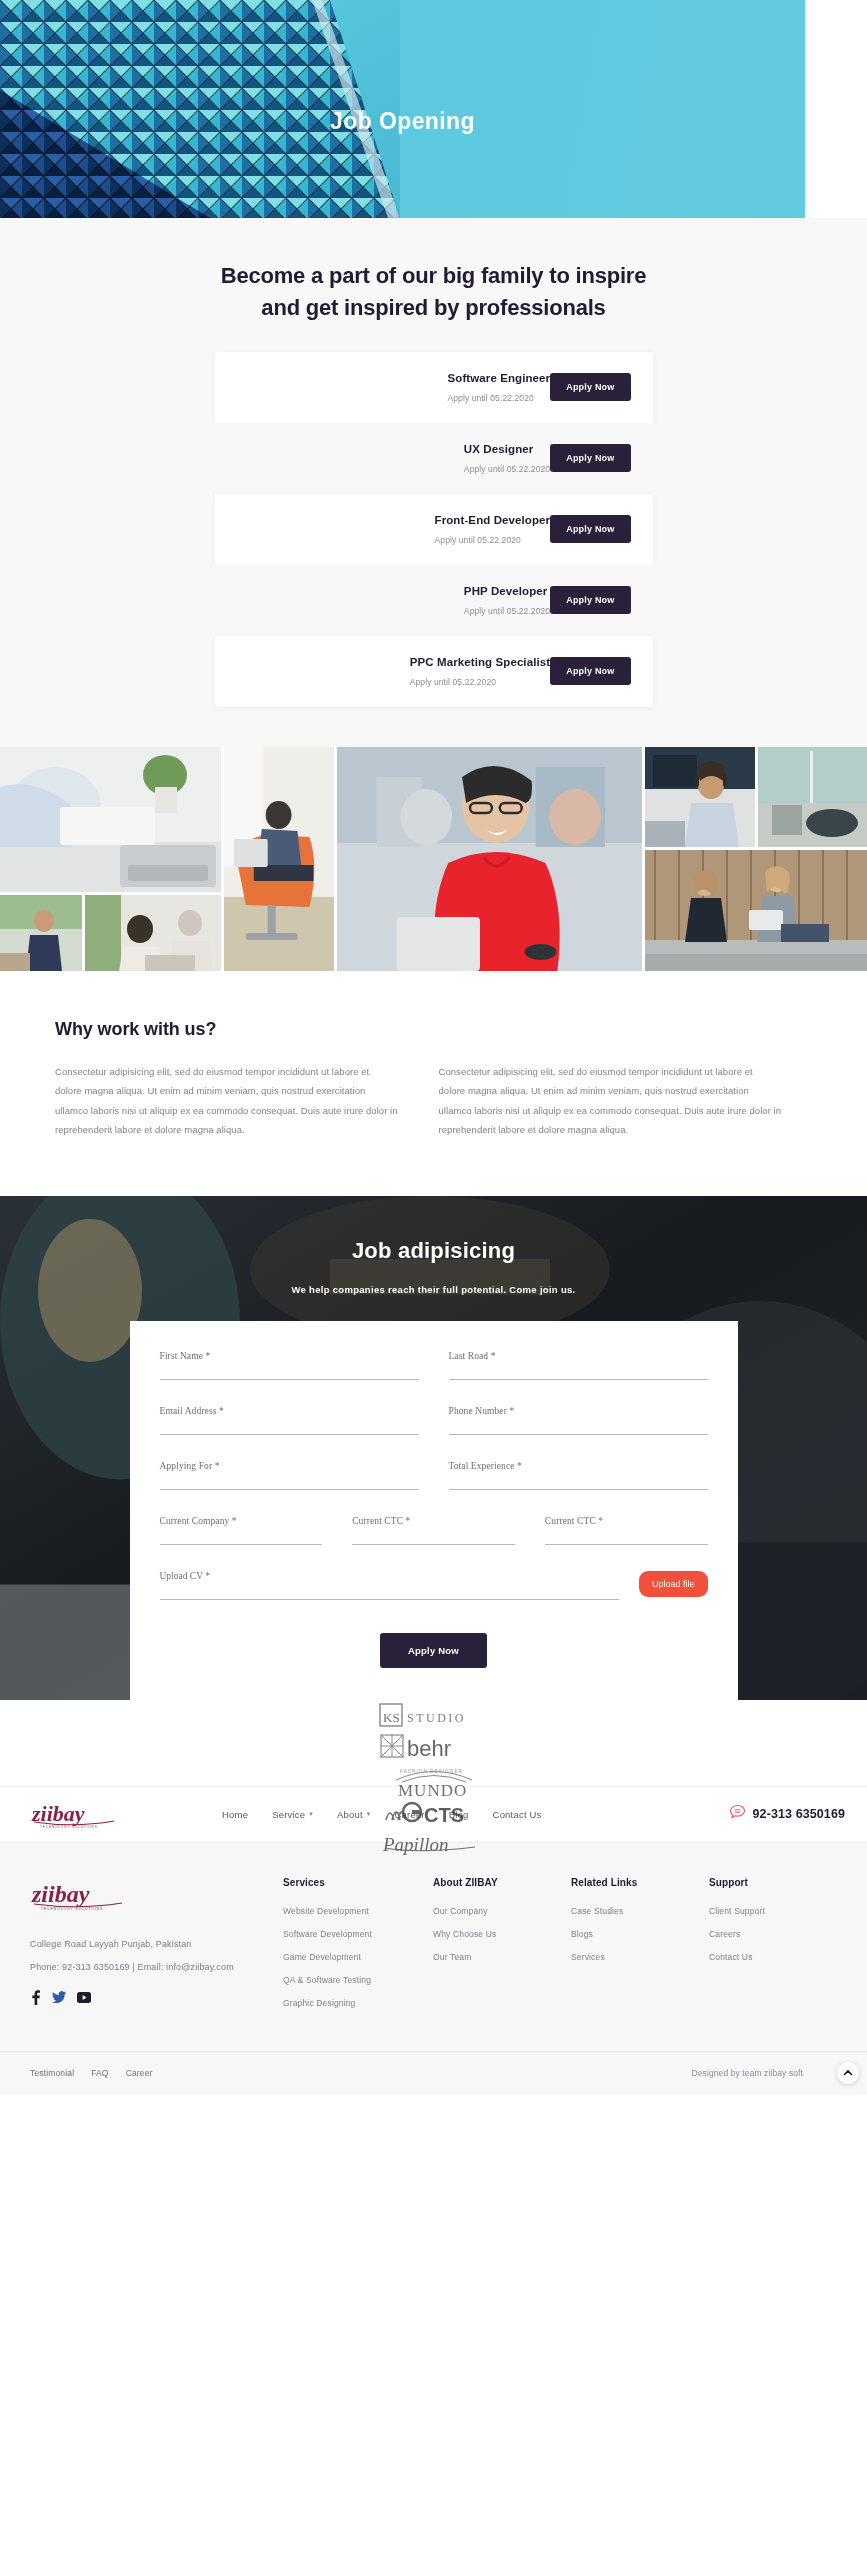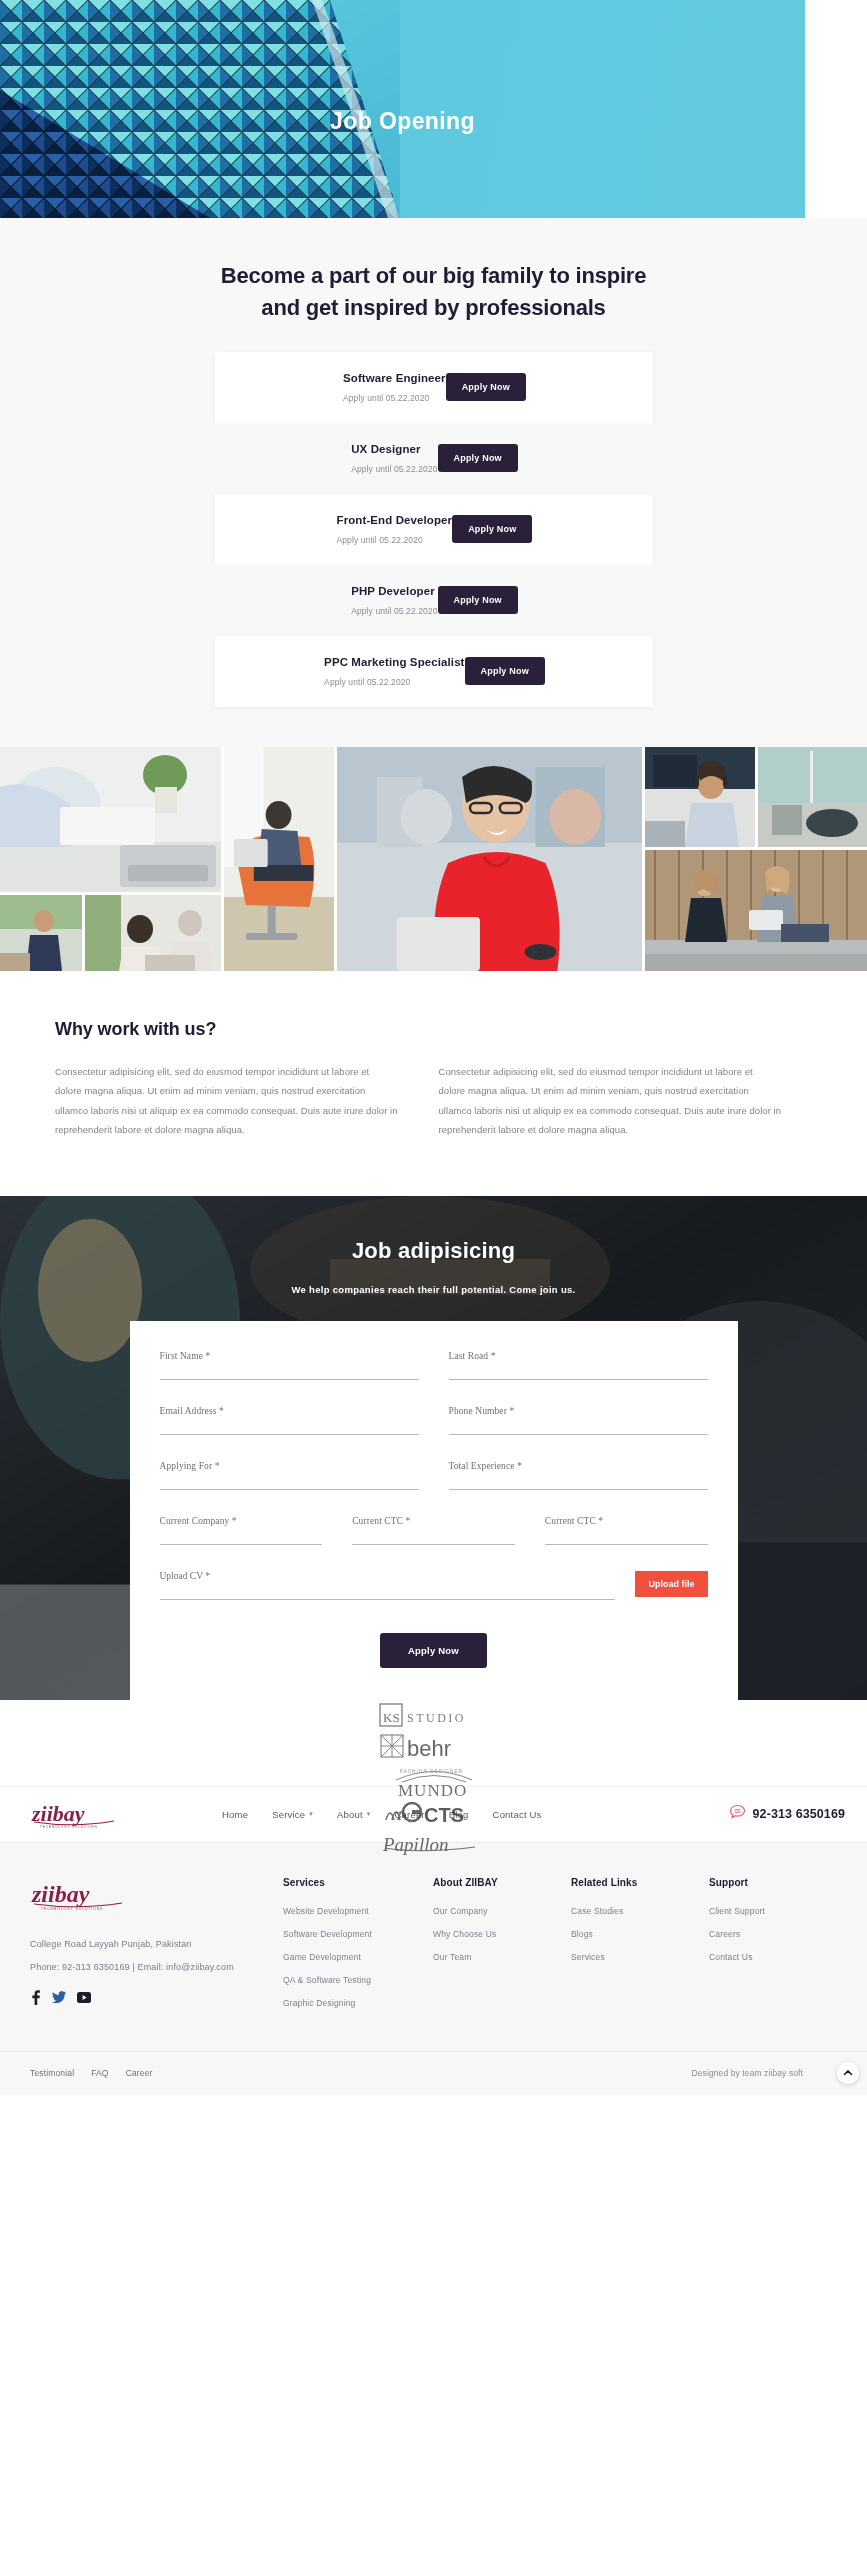--- a/index.html
+++ b/index.html
@@ -52,21 +52,21 @@
     margin-bottom: 28px;
     letter-spacing: -0.2px;
   }
   .jobs-list {
     width: 438px;
     margin: 0 auto;
   }
   .job-card {
     display: flex;
     align-items: center;
-    justify-content: center;
+    justify-content: flex-end;
     padding: 20px 22px 20px 24px;
     min-height: 70px;
   }
   .job-card.light { background: #ffffff; box-shadow: 0 1px 6px rgba(0,0,0,0.06); }
   .job-card.shade { background: #f8f8f9; }
   .job-info { }
   .job-title {
     font-size: 11.5px;
     font-weight: bold;
     color: #221b33;
@@ -190,24 +190,24 @@
     font-family: "Liberation Serif", serif;
     font-size: 9.5px;
     color: #6f6f74;
     margin-bottom: 9px;
   }
   .upload-left .line { border-bottom: 1px solid #b8b8b8; height: 10px; }
   .upload-btn {
     background: #f0503c;
     color: #ffffff;
     border: none;
-    border-radius: 0;
+    border-radius: 9px;
     font-family: "Liberation Sans", sans-serif;
     font-size: 9px;
-    font-weight: bold;
+    font-weight: normal;
     padding: 8px 13px;
     cursor: pointer;
     margin-left: 20px;
     margin-bottom: 6px;
   }
   .form-submit-wrap { text-align: center; margin-top: 30px; }
   .submit-btn {
     background: #2b2039;
     color: #ffffff;
     border: none;

